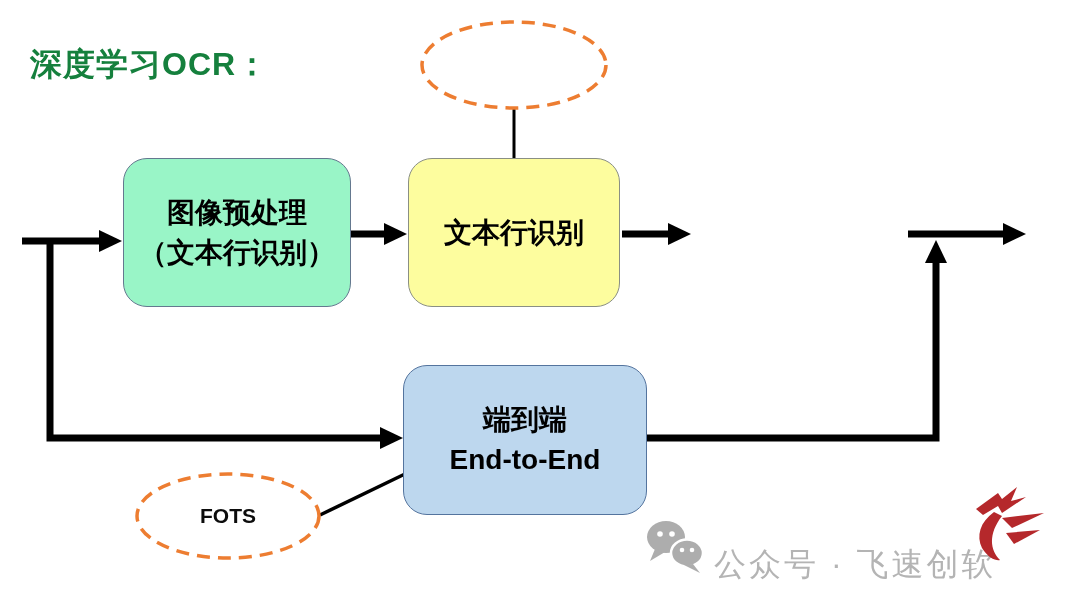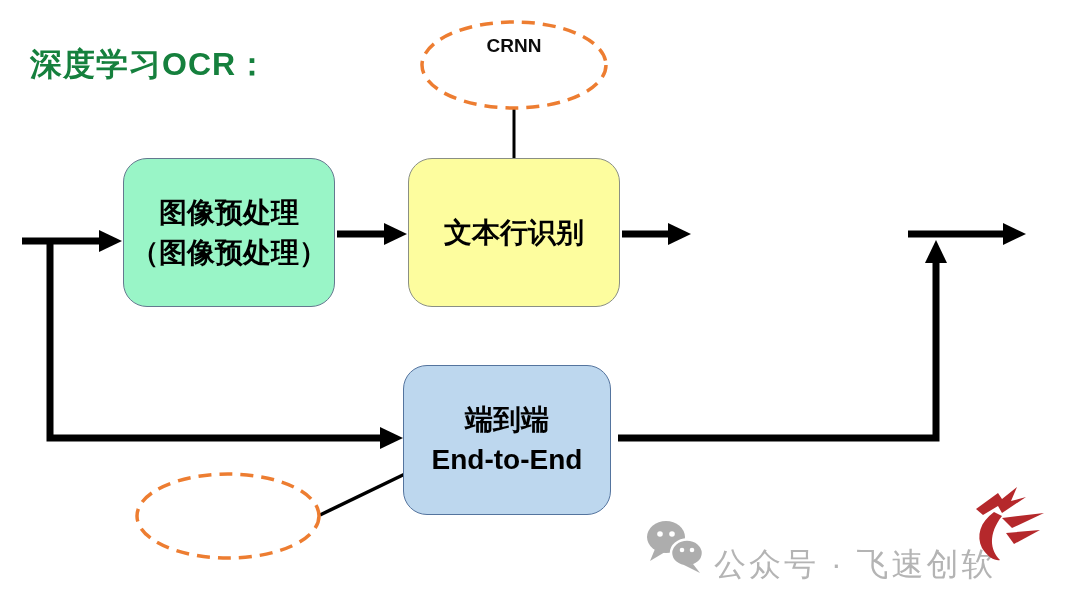--- a/index.html
+++ b/index.html
@@ -16,24 +16,24 @@
     font-size:32px; font-weight:700; color:#15803d;
     letter-spacing:1px;
   }
 
   .node {
     position:absolute; border-radius:24px;
     display:flex; flex-direction:column; align-items:center; justify-content:center;
     font-weight:700; font-size:28px; line-height:40px; color:#000;
     text-align:center;
   }
-  .node-preprocess  { left:123px; top:158px; width:212px; height:149px; background:#99F5C7; border:1.5px solid #64788f; }
+  .node-preprocess  { left:123px; top:158px; width:228px; height:149px; background:#99F5C7; border:1.5px solid #64788f; }
   .node-textline    { left:408px; top:158px; width:212px; height:149px; background:#FDFD9E; border:1.5px solid #8a8f84;justify-content:center; }
   .node-postprocess { left:692px; top:160px; width:215px; height:147px; background:#C6E0B4; border:1.5px solid #7f94a8; }
-  .node-end2end     { left:403px; top:365px; width:208px; height:150px; background:#BDD7EE; border:1.5px solid #54749E; }
+  .node-end2end     { left:403px; top:365px; width:244px; height:150px; background:#BDD7EE; border:1.5px solid #54749E; }
 
   .callout-text {
     position:absolute; text-align:center; font-weight:700; color:#0c0c0c;
   }
   .callout-crnn { left:422px; top:33px;  width:184px; font-size:19px; line-height:25px; }
   .callout-fots { left:137px; top:503px; width:182px; font-size:21px; line-height:25px; }
 
   .watermark-text {
     position:absolute; left:714px; top:527px;
     font-size:32px; color:#b4b4b4; letter-spacing:3px; white-space:nowrap;margin-top:16px;
@@ -71,32 +71,34 @@
     <line x1="320" y1="515" x2="407" y2="473" stroke="#000" stroke-width="3.5"></line>
 
     <ellipse cx="514" cy="65" rx="92" ry="43" fill="#ffffff" stroke="#ED7D31" stroke-width="3.5" stroke-dasharray="13 8"></ellipse>
     <ellipse cx="228" cy="516" rx="91" ry="42" fill="#ffffff" stroke="#ED7D31" stroke-width="3.5" stroke-dasharray="13 8"></ellipse>
   </svg>
 
   <div class="title">深度学习OCR：</div>
 
   <div class="node node-preprocess">
     <span>图像预处理</span>
-    <span>（图像预处理）</span>
+    <span>（文本行识别）</span>
   </div>
   <div class="node node-textline">
     <span>文本行识别</span>
   </div>
   <div class="node node-end2end">
     <span>端到端</span>
     <span>End-to-End</span>
   </div>
 
   <div class="callout-text callout-crnn">
-    <div>CRNN</div>
+  </div>
+  <div class="callout-text callout-fots">
+    <div>FOTS</div>
   </div>
 
   <svg class="wechat-icon" width="62" height="56" viewBox="0 0 62 56">
     <ellipse cx="21" cy="18" rx="19" ry="16" fill="#ADADAD"></ellipse>
     <polygon points="10,30 5,42 20,33" fill="#ADADAD"></polygon>
     <circle cx="15" cy="15" r="2.8" fill="#ffffff"></circle>
     <circle cx="27" cy="15" r="2.8" fill="#ffffff"></circle>
     <ellipse cx="42" cy="34" rx="16" ry="13.5" fill="#ADADAD" stroke="#ffffff" stroke-width="2.5"></ellipse>
     <polygon points="48,45 55,54 39,46" fill="#ADADAD"></polygon>
     <circle cx="37" cy="31" r="2.3" fill="#ffffff"></circle>

